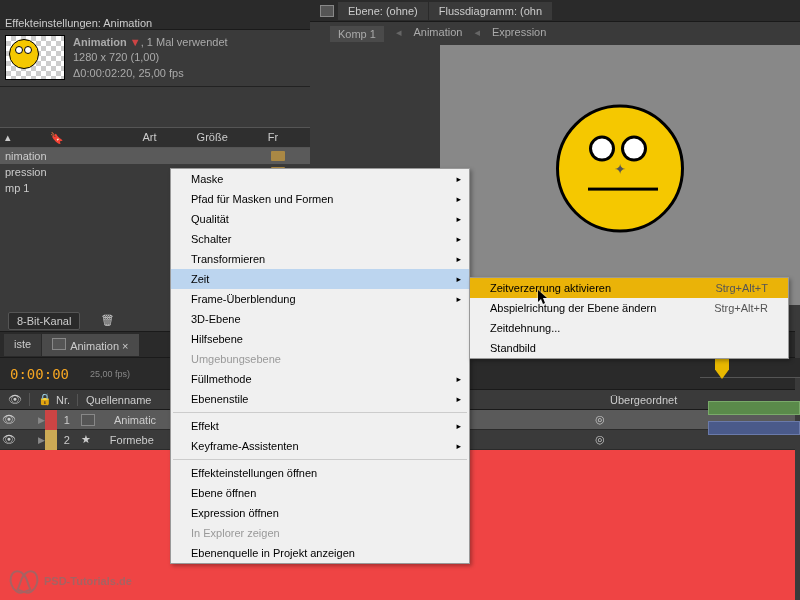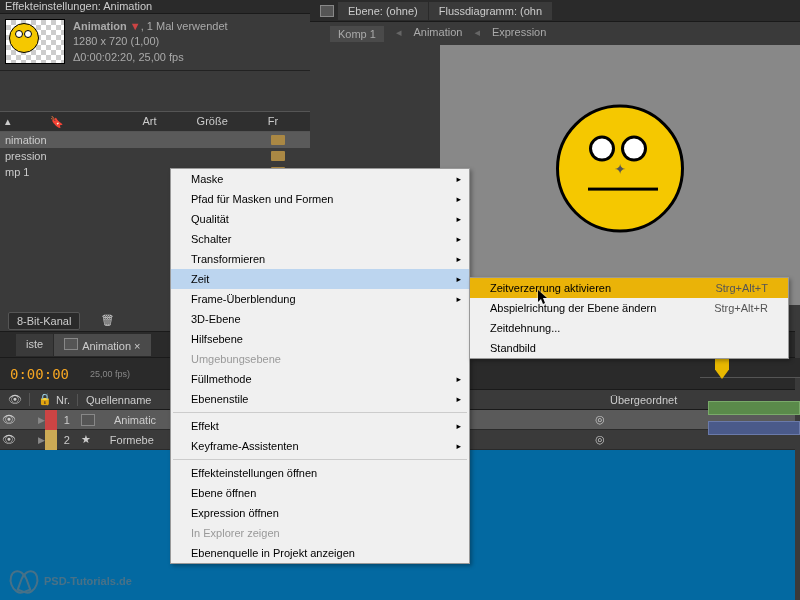--- a/index.html
+++ b/index.html
@@ -1,17 +1,17 @@
 <!DOCTYPE html>
 <html><head>
 <meta charset="utf-8">
 <style>
 *{margin:0;padding:0;box-sizing:border-box;font-family:Tahoma,Arial,sans-serif;font-size:11px;user-select:none}
 body{width:800px;height:600px;background:#3a3a3a;color:#ccc;overflow:hidden;position:relative}
-.top-bar{height:14px;background:#2a2a2a;display:flex;align-items:flex-start;padding:0 5px;border-bottom:1px solid #1a1a1a}
+.top-bar{height:30px;background:#2a2a2a;display:flex;align-items:flex-end;padding:0 5px;border-bottom:1px solid #1a1a1a}
 .comp-tabs{display:flex;align-items:center;height:22px;background:#2a2a2a;border-bottom:1px solid #1a1a1a}
 .comp-tab{padding:3px 10px;background:#3a3a3a;margin-right:1px;cursor:pointer}
 .comp-tab.active{background:#4a4a4a}
 .comp-tab-close{margin-left:4px;color:#888}
 .breadcrumb{display:flex;gap:12px;padding:4px 10px;background:#3a3a3a;color:#aaa}
 .breadcrumb span{cursor:pointer}
 .arrow-sep{color:#666}
 .left-panel{position:absolute;left:0;top:0;width:310px;height:600px;background:#3a3a3a}
 .project-area{padding:5px;border-bottom:1px solid #222}
 .comp-thumb{display:flex;gap:8px}
@@ -29,21 +29,21 @@
 .folder-icon{width:14px;height:10px;background:#aa8844;border-radius:1px}
 .comp-icon{width:14px;height:12px;background:#555;border:1px solid #888}
 .viewer{position:absolute;left:310px;top:0;right:0;height:350px;background:#3a3a3a}
 .viewer-canvas{position:absolute;left:130px;top:45px;width:360px;height:260px;background:#888}
 .smiley{position:absolute;left:50%;top:50%;transform:translate(-50%,-55%);width:128px;height:128px;background:#f5c800;border-radius:50%;border:3px solid #000}
 .eye{position:absolute;width:26px;height:26px;background:#fff;border:3px solid #000;border-radius:50%;top:28px}
 .eye.l{left:30px}
 .eye.r{left:62px}
 .mouth{position:absolute;width:70px;height:3px;background:#000;top:80px;left:29px}
 .anchor{position:absolute;left:50%;top:50%;transform:translate(-50%,-50%);width:12px;height:12px;color:#555;font-size:14px;text-align:center;line-height:12px}
-.bottom-panel{position:absolute;left:0;top:310px;right:5px;height:290px;background:#0369a1}
+.bottom-panel{position:absolute;left:0;top:310px;right:5px;height:290px;background:#ef4444}
 .bp-toolbar{height:22px;background:#3a3a3a;display:flex;align-items:center;gap:10px;padding:0 8px;border-bottom:1px solid #1a1a1a}
 .bp-tool{padding:2px 8px;background:#2a2a2a;border:1px solid #555;border-radius:2px}
 .timeline-head{display:flex;height:26px;background:#2a2a2a;align-items:center;border-bottom:1px solid #1a1a1a}
 .timecode{color:#f5a623;font-family:monospace;font-size:14px;padding:0 10px;width:90px}
 .tl-tabs{display:flex}
 .tl-tab{padding:4px 10px;background:#3a3a3a;margin-right:1px}
 .tl-tab.active{background:#4a4a4a}
 .tl-cols{display:flex;height:20px;background:#3a3a3a;border-bottom:1px solid #1a1a1a;font-size:10px;align-items:center}
 .tl-col{padding:0 8px;border-right:1px solid #555}
 .tl-layer{display:flex;height:20px;align-items:center;border-bottom:1px solid #2a2a2a;background:#3a3a3a}
@@ -144,21 +144,21 @@
     </div>
   </div>
 </div>
 
 <div class="bottom-panel">
   <div class="bp-toolbar">
     <span class="bp-tool">8-Bit-Kanal</span>
     <span style="margin-left:10px">🗑</span>
   </div>
   <div class="timeline-head">
-    <div class="tl-tabs" style="margin-left:16px">
+    <div class="tl-tabs" style="margin-left:4px">
       <div class="tl-tab">iste</div>
       <div class="tl-tab active"><span class="comp-icon" style="display:inline-block;margin-right:4px"></span><span>Animation</span> <span>×</span></div>
     </div>
   </div>
   <div style="display:flex;height:32px;background:#2a2a2a;align-items:center;border-bottom:1px solid #1a1a1a">
     <div class="timecode">0:00:00</div>
     <div style="color:#888;font-size:9px">25,00 fps)</div>
   </div>
   <div class="tl-cols">
     <span class="tl-col" style="width:30px">👁</span>

